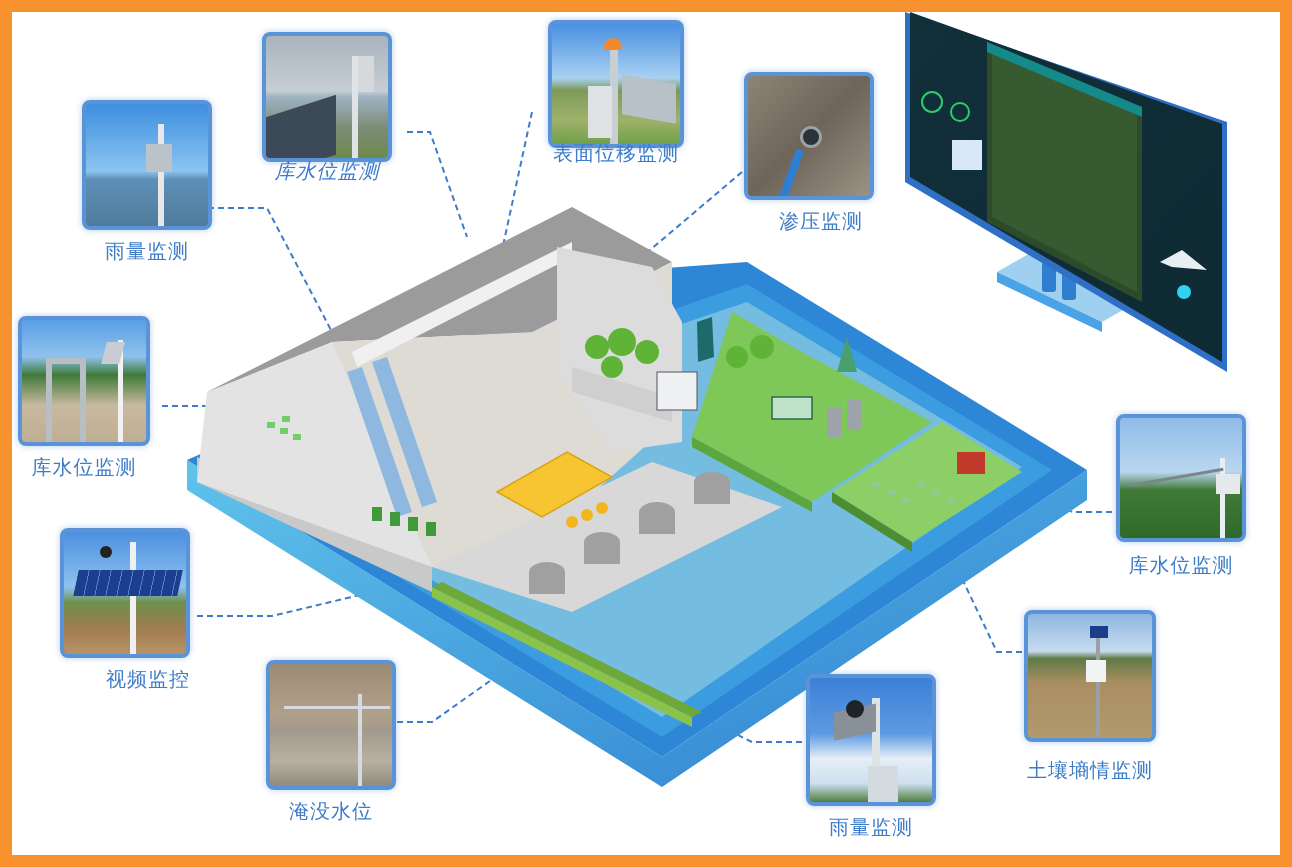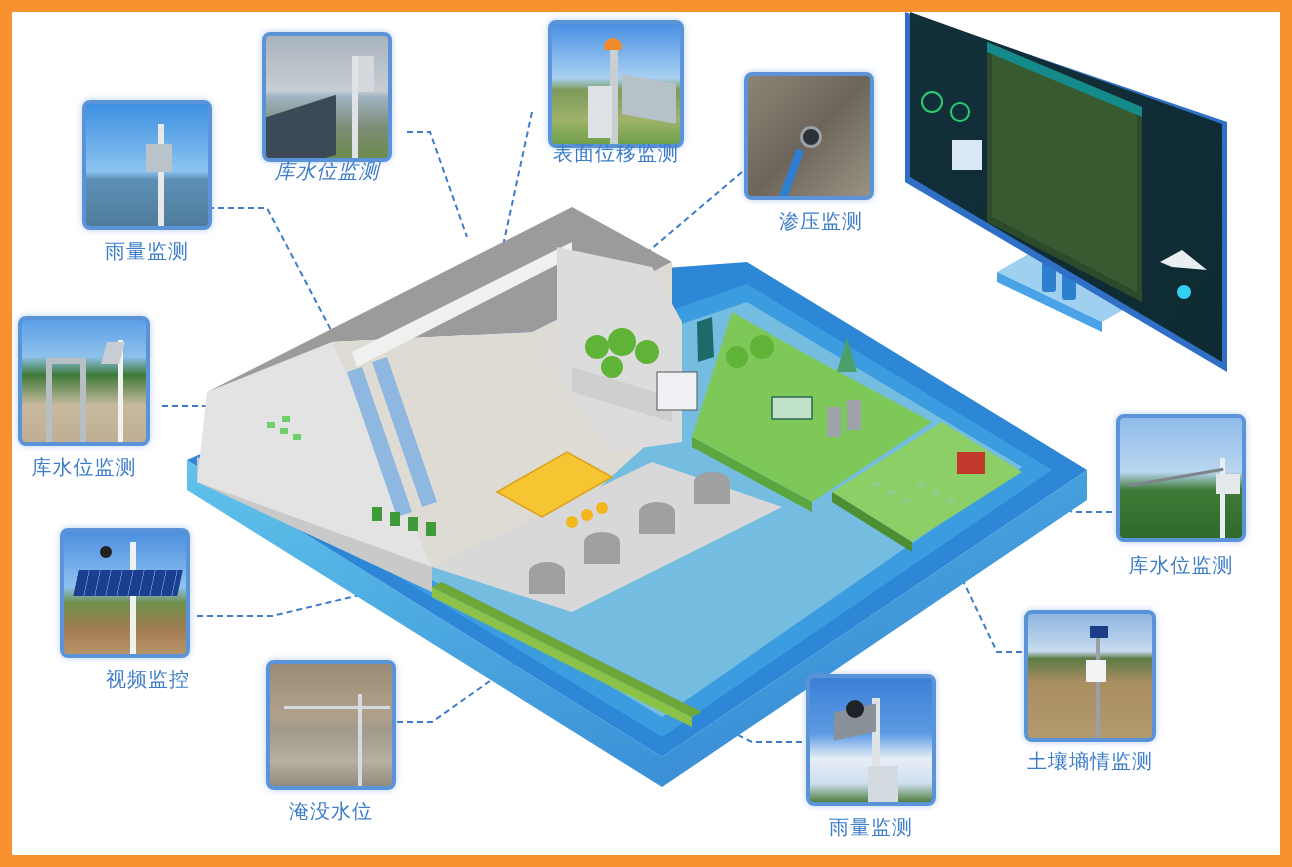--- a/index.html
+++ b/index.html
@@ -234,21 +234,21 @@
     </div>
     <div class="label" style="left:0; top:140px; width:130px;">雨量监测</div>
   </div>
 
   <div class="card" style="left:1012px; top:598px;">
     <div class="photo" style="left:0; top:0; width:132px; height:132px; background:linear-gradient(180deg,#8fb6e0 0%,#c6dbef 30%,#5d7a45 36%,#a98e62 55%,#b29a6e 100%);">
       <div style="position:absolute;left:62px;top:12px;width:18px;height:12px;background:#1c3d8a;"></div>
       <div style="position:absolute;left:68px;top:24px;width:4px;height:108px;background:#9aa1a6;"></div>
       <div style="position:absolute;left:58px;top:46px;width:20px;height:22px;background:#f2f3f4;"></div>
     </div>
-    <div class="label" style="left:-10px; top:138px; width:152px;">土壤墒情监测</div>
+    <div class="label" style="left:-10px; top:147px; width:152px;">土壤墒情监测</div>
   </div>
 
   <div class="card" style="left:1104px; top:402px;">
     <div class="photo" style="left:0; top:0; width:130px; height:128px; background:linear-gradient(180deg,#8fbbe8 0%,#b9d6f0 45%,#3f7a36 60%,#2f6a2b 100%);">
       <div style="position:absolute;left:100px;top:40px;width:5px;height:88px;background:#e9eef2;"></div>
       <div style="position:absolute;left:8px;top:58px;width:96px;height:3px;background:#7c858c;transform:rotate(-10deg);"></div>
       <div style="position:absolute;left:96px;top:56px;width:24px;height:20px;background:#e6e9ec;"></div>
     </div>
     <div class="label" style="left:0; top:138px; width:130px;">库水位监测</div>
   </div>

